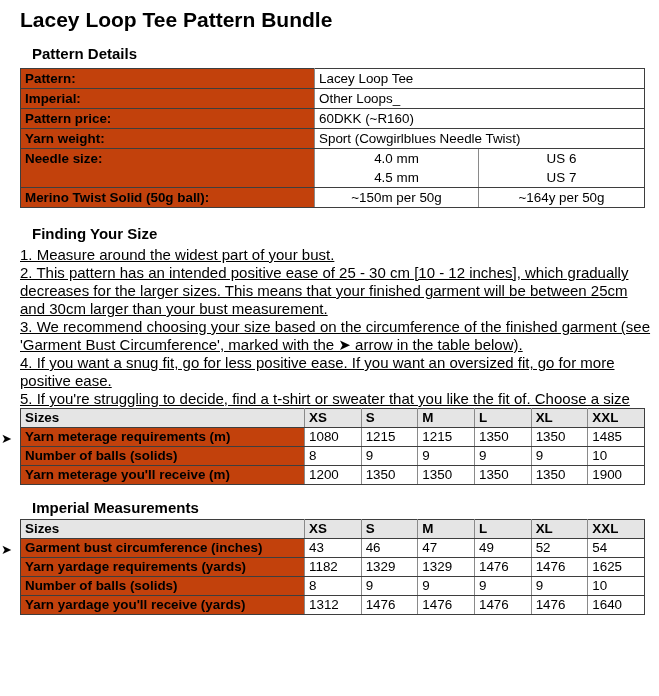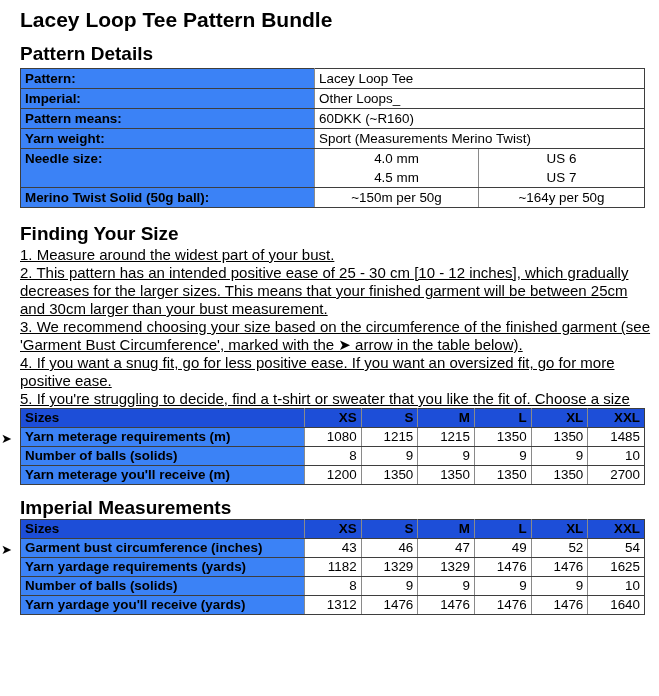--- a/index.html
+++ b/index.html
@@ -3,21 +3,21 @@
 <meta charset="utf-8">
 <style>
   html,body{margin:0;padding:0;}
   body{
     width:659px;height:696px;overflow:hidden;
     background:#ffffff;color:#000000;
     font-family:"Liberation Sans","DejaVu Sans",sans-serif;
   }
   .page{padding:9px 0 0 20px;}
   h1{font-size:21px;font-weight:bold;margin:0;line-height:22px;}
-  h2{font-size:19px;font-weight:bold;margin:0;line-height:16px;}
+  h2{font-size:15px;font-weight:bold;margin:12px;line-height:16px;}
 
   .sec-pd h2{margin-top:15px;margin-bottom:6px;}
   .sec-fys h2{margin-top:18px;margin-bottom:4px;}
   .sec-metric h2{margin-top:17px;margin-bottom:3px;}
   .sec-imp h2{margin-top:15px;margin-bottom:3px;}
 
   .doc-text{
     width:634px;font-size:15px;line-height:18px;
     white-space:pre-line;
     text-decoration:underline;
@@ -33,23 +33,23 @@
     padding:0 4px;overflow:hidden;
   }
   .grid th:first-child{border-left-color:#3e3e3e;}
   .grid th:last-child,.grid td:last-child{border-right-color:#3e3e3e;}
 
   
   .pd th,.pd td{height:19px;line-height:19px;vertical-align:top;}
   
   .sz th,.sz td{height:18px;line-height:18px;vertical-align:middle;}
 
-  .grid .lbl{background:#3b82f6;text-align:left;font-weight:bold;}
-  .grid tr.head th{background:#1d4ed8;}
-  .grid .num{text-align:right;font-weight:normal;}
+  .grid .lbl{background:#c2410c;text-align:left;font-weight:bold;}
+  .grid tr.head th{background:#e5e5e5;}
+  .grid .num{text-align:left;font-weight:normal;}
   .grid tr.head .num{font-weight:bold;}
   .grid .val{font-weight:normal;text-align:left;white-space:nowrap;}
   .grid .multi{white-space:pre-line;text-align:center;}
 
   .table-wrap{position:relative;}
   .row-arrow{
     position:absolute;left:-19px;top:24px;
     font-size:13px;line-height:13px;
     font-family:"DejaVu Sans",sans-serif;
   }
@@ -72,26 +72,26 @@
       <tbody id="pattern-details-body">
           <tr>
             <th class="lbl">Pattern:</th>
             <td class="val" colspan="2">Lacey Loop Tee</td>
           </tr>
           <tr>
             <th class="lbl">Imperial:</th>
             <td class="val" colspan="2">Other Loops_</td>
           </tr>
           <tr>
-            <th class="lbl">Pattern means:</th>
+            <th class="lbl">Pattern price:</th>
             <td class="val" colspan="2">60DKK (~R160)</td>
           </tr>
           <tr>
             <th class="lbl">Yarn weight:</th>
-            <td class="val" colspan="2">Sport (Measurements Merino Twist)</td>
+            <td class="val" colspan="2">Sport (Cowgirlblues Needle Twist)</td>
           </tr>
           <tr>
             <th class="lbl">Needle size:</th>
             <td class="val multi">4.0 mm
 4.5 mm</td>
             <td class="val multi">US 6
 US 7</td>
           </tr>
           <tr>
             <th class="lbl">Merino Twist Solid (50g ball):</th>
@@ -156,21 +156,21 @@
               <td class="num">9</td>
               <td class="num">10</td>
             </tr>
             <tr>
               <th class="lbl">Yarn meterage you'll receive (m)</th>
               <td class="num">1200</td>
               <td class="num">1350</td>
               <td class="num">1350</td>
               <td class="num">1350</td>
               <td class="num">1350</td>
-              <td class="num">2700</td>
+              <td class="num">1900</td>
             </tr>
           </tbody>
       </table>
     </div>
   </section>
 
   <section class="sec-imp">
     <h2>Imperial Measurements</h2>
     <div class="table-wrap">
       <span class="row-arrow">➤</span>

